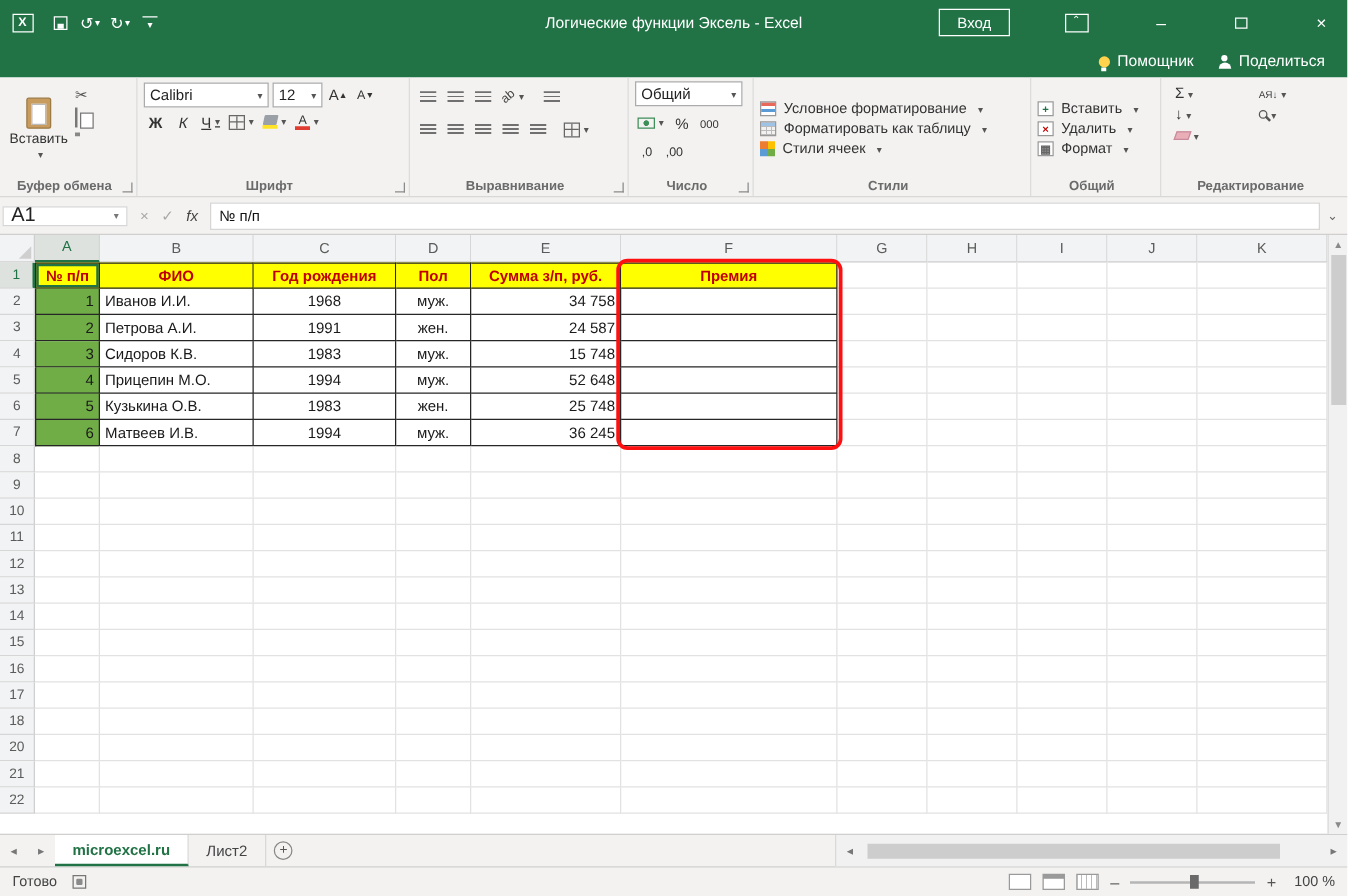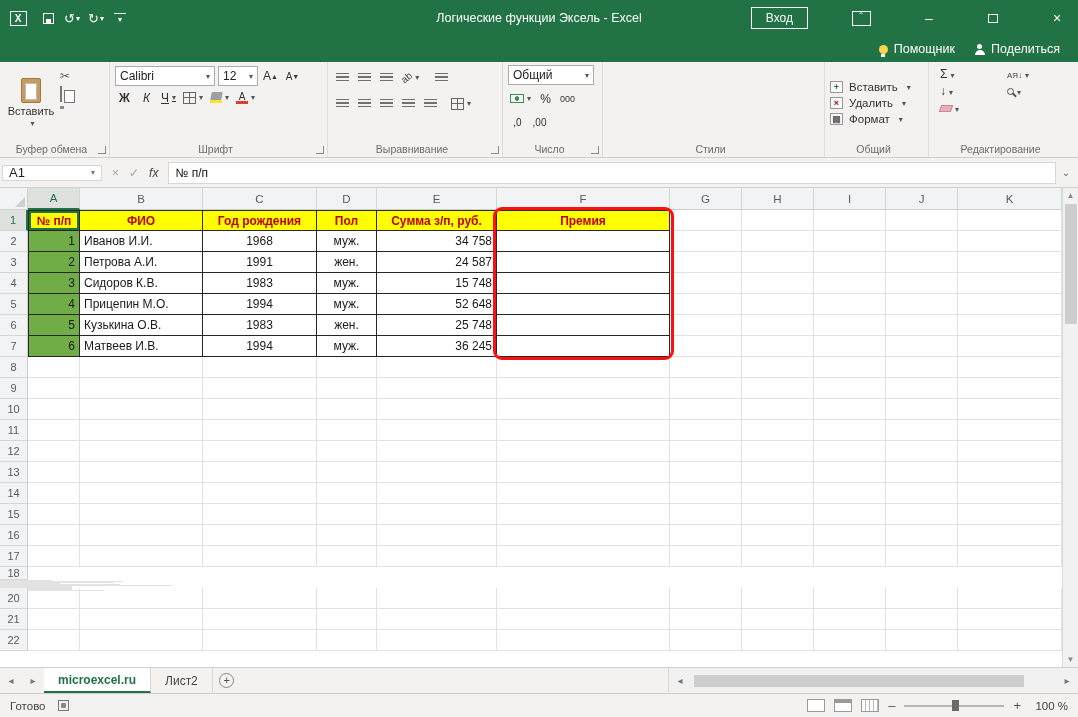--- a/index.html
+++ b/index.html
@@ -31,21 +31,21 @@
   .trr-item { display:flex; align-items:center; gap:6px; white-space:nowrap; }
   .bulb { width:9px; height:9px; background:#FFD34D; border-radius:50%; position:relative; }
   .bulb::after { content:""; position:absolute; left:2.5px; bottom:-3px; width:4px; height:3px; background:#fff; }
   .person { width:10px; height:11px; position:relative; }
   .person::before { content:""; position:absolute; left:2.5px; top:0; width:5px; height:5px; border-radius:50%; background:#fff; }
   .person::after { content:""; position:absolute; left:0; bottom:0; width:10px; height:5px; border-radius:5px 5px 0 0; background:#fff; }
 
   
   .ribbon { height:96px; background:#F3F2F1; display:flex; border-bottom:1px solid #D0CFCE; }
   .rgroup { position:relative; border-right:1px solid #DCDCDC; display:flex; flex-direction:column; padding:3px 5px 16px; }
-  .rg-label { position:absolute; bottom:2px; left:0; right:6px; text-align:center; font-size:10.5px; color:#6B6B6B; white-space:nowrap; }
+  .rg-label { position:absolute; bottom:2px; left:0; right:6px; text-align:center; font-size:10.5px; color:#6B6B6B; white-space:nowrap;font-weight:bold; }
   .dlg { position:absolute; right:3px; bottom:3px; width:8px; height:8px; border-right:1px solid #8A8A8A; border-bottom:1px solid #8A8A8A; }
   .rg-content { display:flex; flex:1; }
   .dd::after { content:"▾"; font-size:8px; color:#555; margin-left:3px; }
   .combo { background:#fff; border:1px solid #ABABAB; height:20px; display:flex; align-items:center; padding:0 4px; font-size:12px; color:#222; white-space:nowrap; }
   .combo::after { content:"▾"; margin-left:auto; font-size:8px; color:#555; padding-left:4px; }
   .small-btn { min-width:19px; height:19px; display:flex; align-items:center; justify-content:center; font-size:12px; color:#333; padding:0 2px; }
 
   .paste { display:flex; flex-direction:column; align-items:center; justify-content:center; width:52px; gap:2px; font-size:11px; color:#333; }
   .clipboard-icon { width:20px; height:25px; background:#C89B5E; border:1px solid #9C7A44; border-radius:2px; position:relative; }
   .clipboard-icon::after { content:""; position:absolute; left:3px; top:4px; right:3px; bottom:2px; background:#fff; border:1px solid #bbb; }
@@ -78,21 +78,21 @@
   .cell-ic.ins { color:#217346; } .cell-ic.del { color:#C00000; } .cell-ic.fmt { color:#666; }
 
   .edit-grid { display:grid; grid-template-columns:auto auto; gap:3px 10px; align-items:center; font-size:12px; color:#333; padding:2px 6px; }
   .mag { width:7px; height:7px; border:1.5px solid #555; border-radius:50%; position:relative; display:inline-block; }
   .mag::after { content:""; position:absolute; width:5px; height:1.5px; background:#555; transform:rotate(45deg); right:-4px; bottom:-1px; }
   .eraser { width:12px; height:7px; background:#E9AEB8; border:1px solid #C9899A; transform:skewX(-20deg); display:inline-block; }
   .sort-ic { font-size:8px; color:#444; letter-spacing:0; }
 
   
   .fbar { height:30px; background:#F3F2F1; display:flex; align-items:center; border-bottom:1px solid #D0CFCE; padding:0 2px; }
-  .namebox { width:100px; height:16px; background:#fff; border:1px solid #D6D6D6; display:flex; align-items:center; padding:0 6px; font-size:13px; }
+  .namebox { width:100px; height:16px; background:#fff; border:1px solid #D6D6D6; display:flex; align-items:center; padding:0 6px; font-size:16px; }
   .namebox::after { content:"▾"; margin-left:auto; font-size:8px; color:#777; }
   .fbtns { display:flex; align-items:center; gap:10px; padding:0 10px; font-size:12px; }
   .fb-dim { color:#A8A8A8; }
   .fx { font-style:italic; font-weight:normal; color:#444; }
   .finput { flex:1; height:22px; background:#fff; border:1px solid #D6D6D6; display:flex; align-items:center; padding:0 6px; font-size:12px; color:#111; }
   .fchev { width:20px; text-align:center; color:#666; font-size:10px; }
 
   
   .grid-wrap { height:479px; display:flex; background:#fff; }
   .sheet { flex:1; overflow:hidden; position:relative; }
@@ -311,20 +311,34 @@
       <div class="font-row">
         <span class="small-btn" style="font-size:10px">,0</span>
         <span class="small-btn" style="font-size:10px">,00</span>
       </div>
     </div>
     <div class="rg-label">Число</div>
     <span class="dlg"></span>
   </div>
 
   <div class="rgroup" style="width:222px">
+    <div style="display:flex;flex-direction:column;justify-content:center;flex:1">
+      <div class="style-row dd">
+        <span class="cf-ic"></span>
+        <span>Условное форматирование</span>
+      </div>
+      <div class="style-row dd">
+        <span class="fat-ic"></span>
+        <span>Форматировать как таблицу</span>
+      </div>
+      <div class="style-row dd">
+        <span class="cs-ic"></span>
+        <span>Стили ячеек</span>
+      </div>
+    </div>
     <div class="rg-label">Стили</div>
   </div>
 
   <div class="rgroup" style="width:104px">
     <div style="display:flex;flex-direction:column;justify-content:center;flex:1">
       <div class="style-row dd">
         <span class="cell-ic ins">+</span>
         <span>Вставить</span>
       </div>
       <div class="style-row dd">
@@ -614,21 +628,21 @@
           <div class="cell" style="width: 114px;"></div>
           <div class="cell" style="width: 60px;"></div>
           <div class="cell" style="width: 120px;"></div>
           <div class="cell" style="width: 173px;"></div>
           <div class="cell" style="width: 72px;"></div>
           <div class="cell" style="width: 72px;"></div>
           <div class="cell" style="width: 72px;"></div>
           <div class="cell" style="width: 72px;"></div>
           <div class="cell" style="width: 104px;"></div>
         </div>
-        <div class="grid-row" style="height: 21px; flex-direction: column;">
+        <div class="grid-row" style="height: 21px;">
           <div class="rowhdr">18</div>
           <div class="cell" style="width: 52px;"></div>
           <div class="cell" style="width: 123px;"></div>
           <div class="cell" style="width: 114px;"></div>
           <div class="cell" style="width: 60px;"></div>
           <div class="cell" style="width: 120px;"></div>
           <div class="cell" style="width: 173px;"></div>
           <div class="cell" style="width: 72px;"></div>
           <div class="cell" style="width: 72px;"></div>
           <div class="cell" style="width: 72px;"></div>

